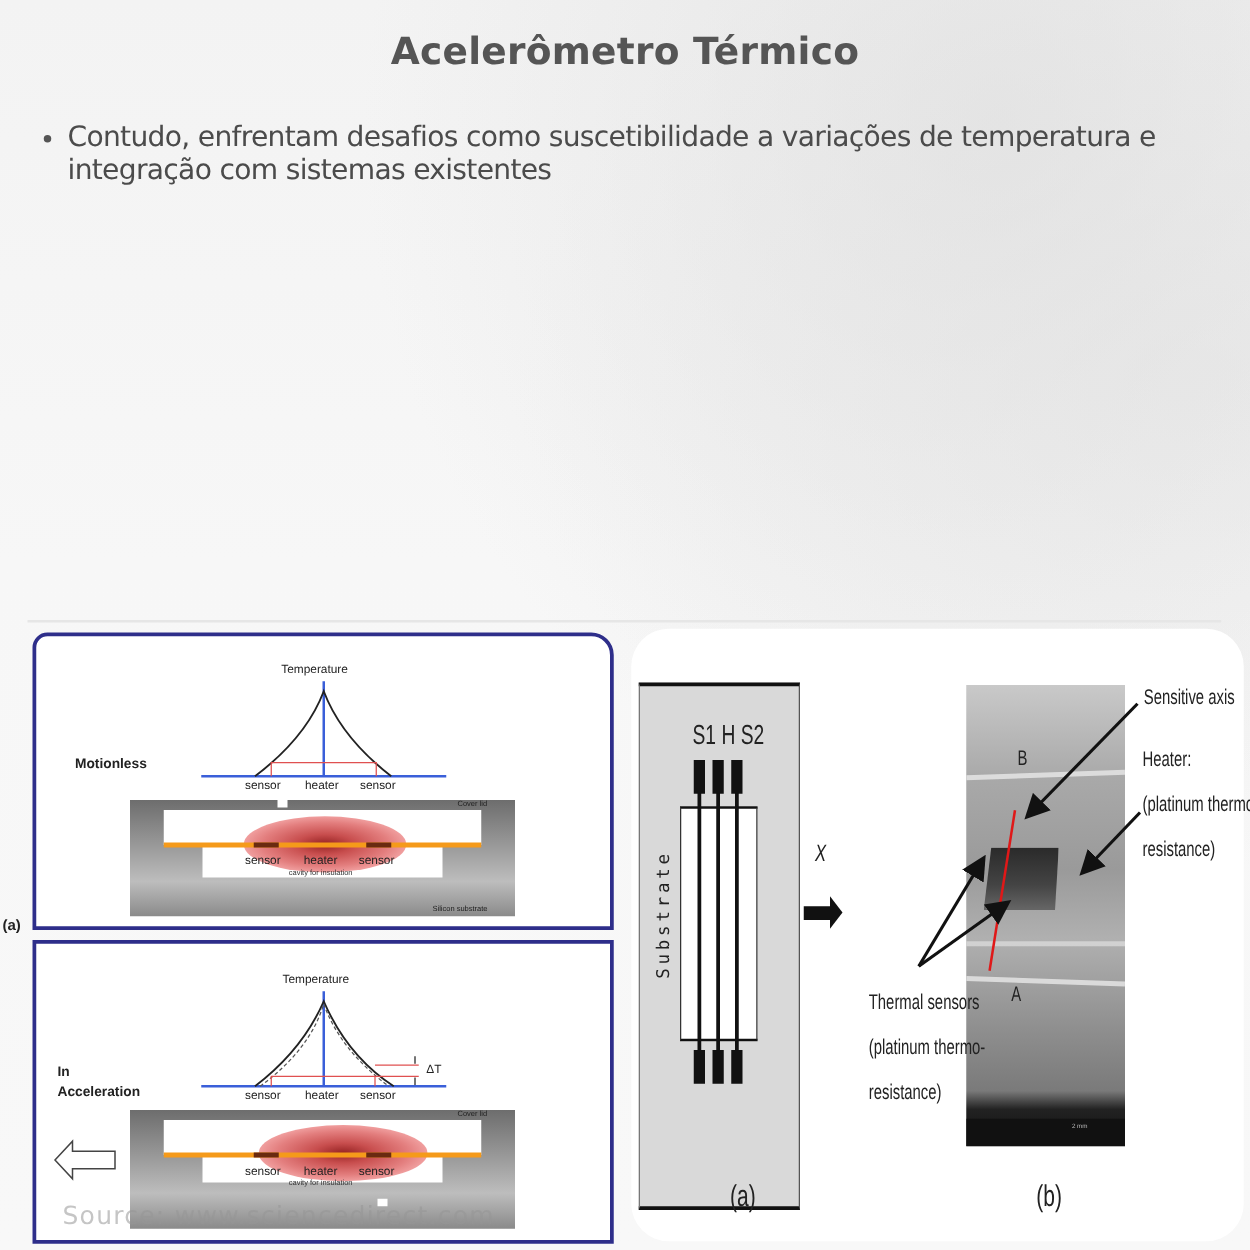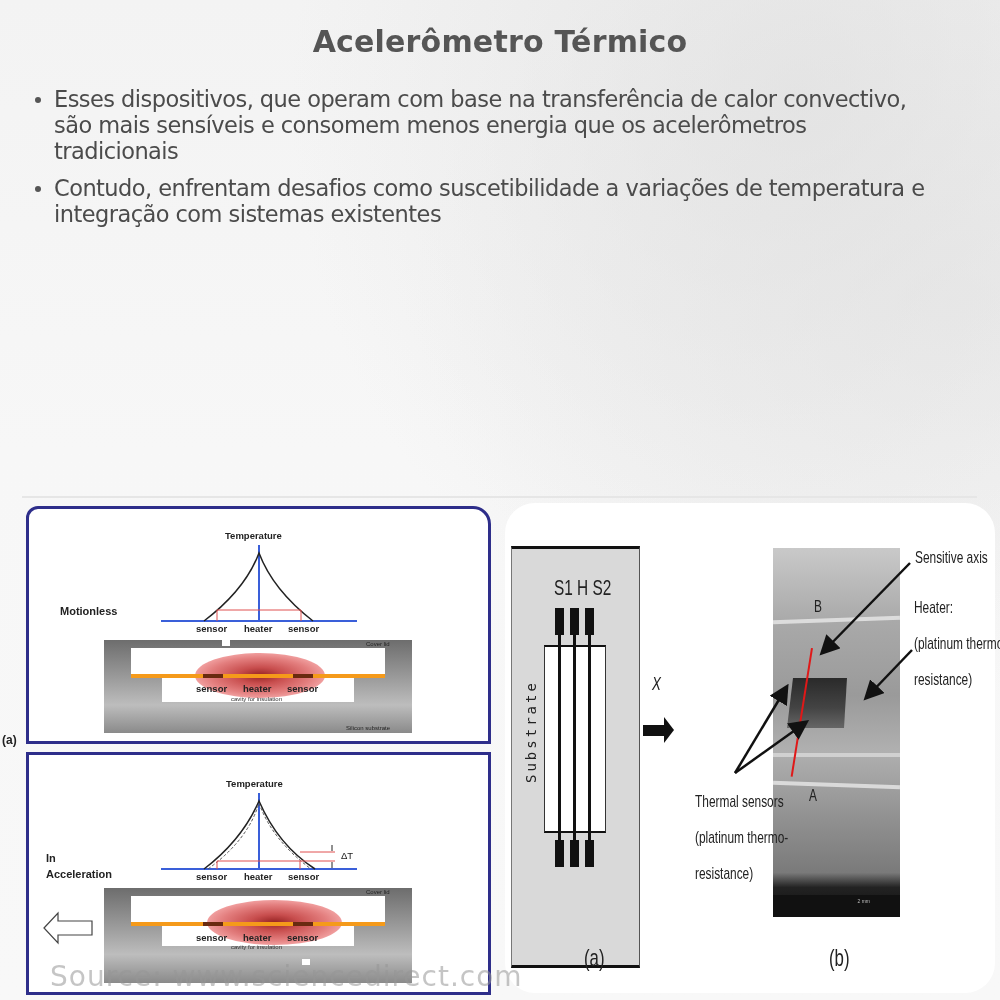--- a/index.html
+++ b/index.html
@@ -43,39 +43,39 @@
       background: #e6e6e6; z-index: 1;
     }
     .fig-frame {
       position: absolute; background: #fff;
       border: 3px solid #2e2e8a;
     }
     .frame-top { left: 26px; top: 506px; width: 465px; height: 238px; border-radius: 12px 18px 0 0; }
     .frame-bottom { left: 26px; top: 752px; width: 465px; height: 243px; border-radius: 0 0 0 0; }
 
     .lbl { position: absolute; font-family: "Liberation Sans", sans-serif; font-weight: bold; color: #222; }
-    .small-lbl { font-size: 9.5px; font-weight: bold; font-family: "Liberation Sans", sans-serif; color: #222; position: absolute; }
+    .small-lbl { font-size: 9.5px; font-weight: normal; font-family: "Liberation Sans", sans-serif; color: #222; position: absolute; }
     .tiny-lbl { font-size: 6px; font-family: "Liberation Sans", sans-serif; color: #333; position: absolute; }
 
     .device {
       position: absolute;
       background: linear-gradient(180deg, #6d6d6d 0%, #9a9a9a 40%, #bdbdbd 70%, #8a8a8a 100%);
     }
     .cavity-top { position: absolute; background: #fff; }
     .cavity-bottom { position: absolute; background: #fff; }
     .orange-bar { position: absolute; height: 4px; background: #f59a1a; }
     .heat-blob {
       position: absolute; border-radius: 50%;
       background: radial-gradient(ellipse at center, #8a0a0a 0%, #c23a3a 25%, #e07070 55%, rgba(240,140,140,0.85) 75%, rgba(245,160,160,0.0) 100%);
     }
     .sensor-bit { position: absolute; height: 4px; background: #6a2a10; }
 
     .watermark {
       position: absolute; left: 50px; top: 960px;
-      font-size: 28px; color: rgba(150,150,150,0.55); letter-spacing: 1px;
+      font-size: 20px; color: rgba(150,150,150,0.55); letter-spacing: 1px;
       font-family: "DejaVu Sans", sans-serif; z-index: 3; text-align: right;
     }
 
     
     .right-panel {
       position: absolute; left: 505px; top: 503px; width: 490px; height: 490px;
       background: #fff; border-radius: 30px; z-index: 1;
     }
     .sub-box {
       position: absolute; left: 511px; top: 546px; width: 129px; height: 422px;
@@ -123,21 +123,20 @@
     .arrow-svg { position: absolute; left: 0; top: 0; z-index: 5; pointer-events: none; }
   </style>
 </head>
 <body>
 
 <div class="bg-texture"></div>
 
 <h1 class="title">Acelerômetro Térmico</h1>
 
 <div class="bullets">
-  <div class="bullet"><span class="dot"></span><span>Esses dispositivos, que operam com base na transferência de calor convectivo, são mais sensíveis e consomem menos energia que os acelerômetros tradicionais</span></div>
   <div class="bullet b4"><span class="dot"></span><span>Contudo, enfrentam desafios como suscetibilidade a variações de temperatura e integração com sistemas existentes</span></div>
 </div>
 
 <div class="divider"></div>
 
 <div>
   <div class="fig-frame frame-top"></div>
   <div class="fig-frame frame-bottom"></div>
 
   <span class="lbl" style="left:2px;top:733px;font-size:12px;z-index:3;">(a)</span>

